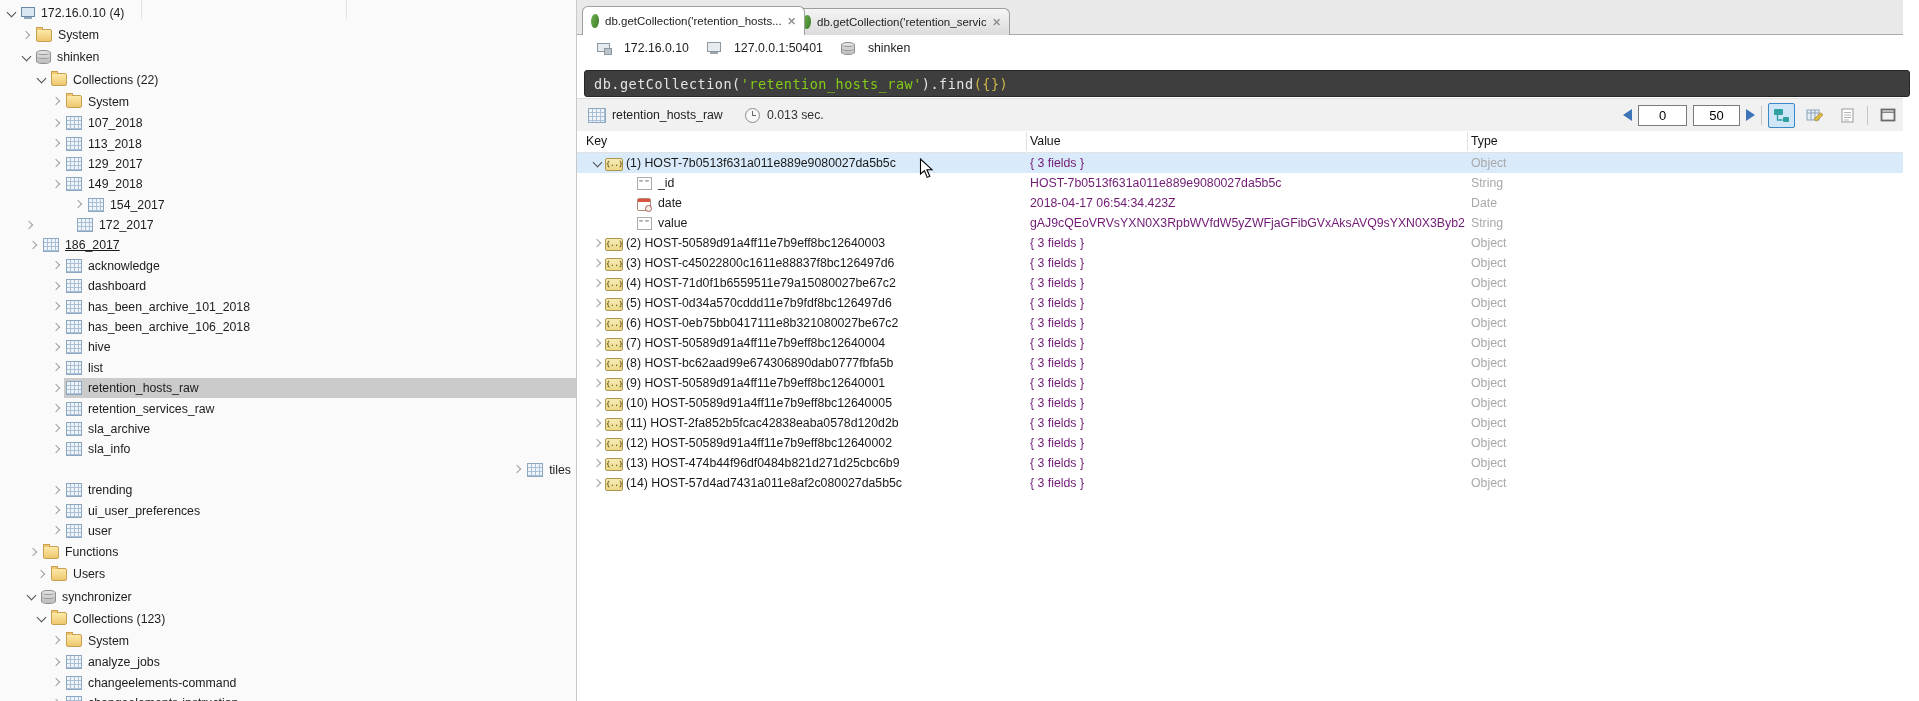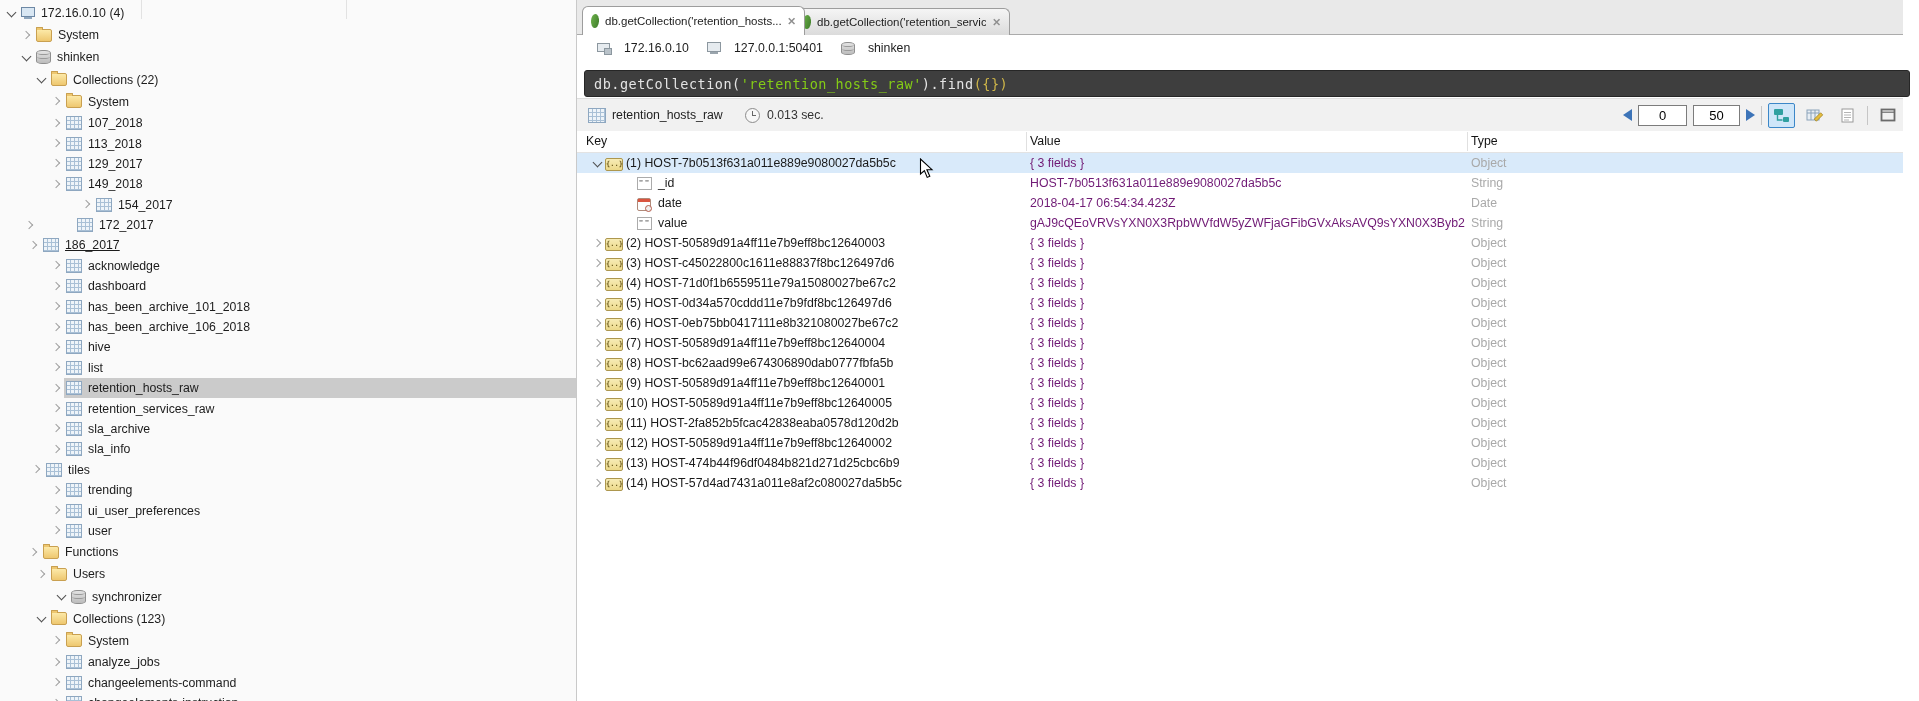--- a/index.html
+++ b/index.html
@@ -203,21 +203,21 @@
       <span class="tlabel">129_2017</span>
     </span>
   </div>
         <div class="trow" style="padding-left: 49px;">
     <span class="chev collapsed"></span>
     <span class="row-body">
       <span class="tree-icon ic-table"></span>
       <span class="tlabel">149_2018</span>
     </span>
   </div>
-        <div class="trow" style="padding-left: 71px; margin-left: 8px;">
+        <div class="trow" style="padding-left: 71px;">
     <span class="chev collapsed"></span>
     <span class="row-body">
       <span class="tree-icon ic-table"></span>
       <span class="tlabel">154_2017</span>
     </span>
   </div>
         <div class="trow" style="padding-left: 22px; gap: 38px;">
     <span class="chev collapsed"></span>
     <span class="row-body">
       <span class="tree-icon ic-table"></span>
@@ -294,21 +294,21 @@
       <span class="tlabel">sla_archive</span>
     </span>
   </div>
         <div class="trow" style="padding-left: 49px;">
     <span class="chev collapsed"></span>
     <span class="row-body">
       <span class="tree-icon ic-table"></span>
       <span class="tlabel">sla_info</span>
     </span>
   </div>
-        <div class="trow" style="padding-left: 29px;">
+        <div class="trow" style="padding-left: 21px; justify-content: flex-end;">
     <span class="chev collapsed"></span>
     <span class="row-body">
       <span class="tree-icon ic-table"></span>
       <span class="tlabel">tiles</span>
     </span>
   </div>
         <div class="trow" style="padding-left: 49px;">
     <span class="chev collapsed"></span>
     <span class="row-body">
       <span class="tree-icon ic-table"></span>
@@ -336,21 +336,21 @@
       <span class="tlabel">Functions</span>
     </span>
   </div>
         <div class="trow group" style="padding-left: 34px;">
     <span class="chev collapsed"></span>
     <span class="row-body">
       <span class="tree-icon ic-folder"></span>
       <span class="tlabel">Users</span>
     </span>
   </div>
-        <div class="trow group" style="padding-left: 34px; margin-left: 20px;">
+        <div class="trow group" style="padding-left: 24px;">
     <span class="chev expanded"></span>
     <span class="row-body">
       <span class="tree-icon ic-db"></span>
       <span class="tlabel">synchronizer</span>
     </span>
   </div>
         <div class="trow group" style="padding-left: 34px;">
     <span class="chev expanded"></span>
     <span class="row-body">
       <span class="tree-icon ic-folder"></span>

